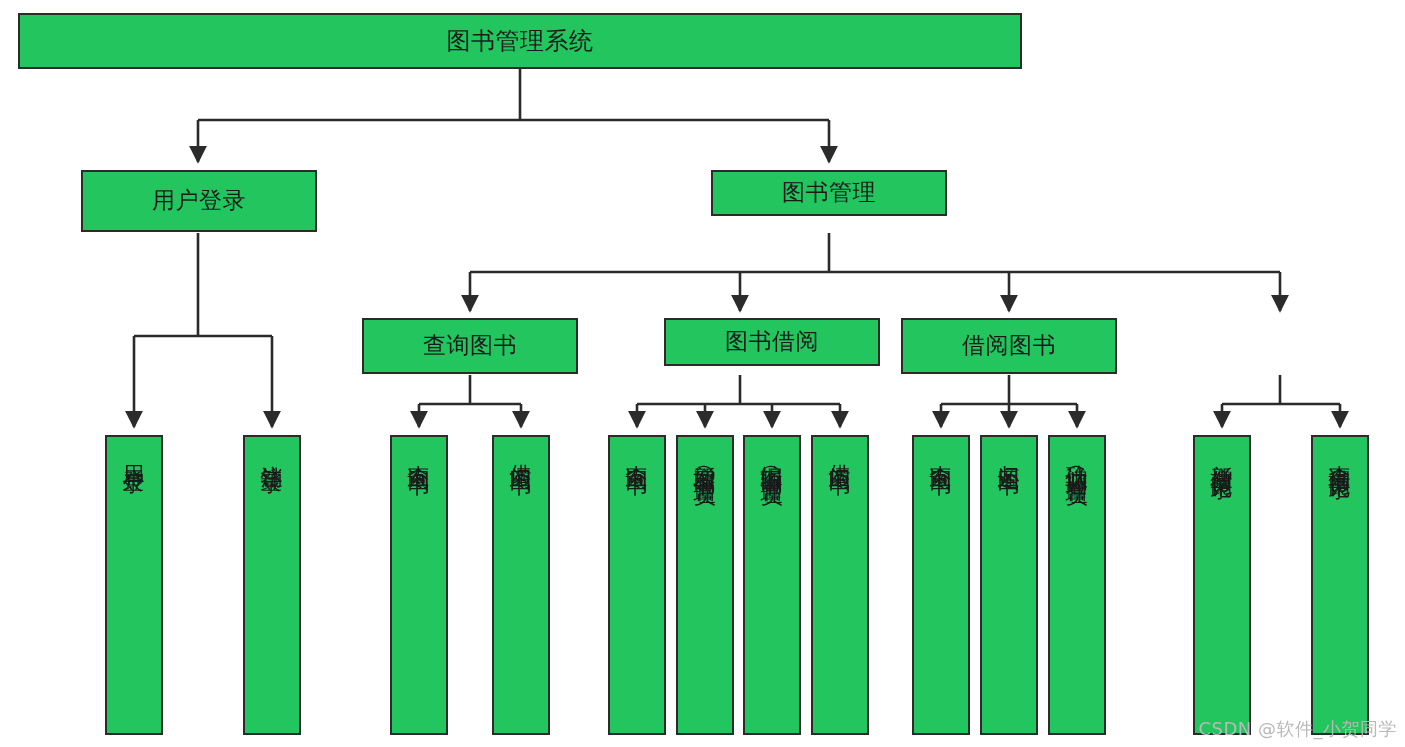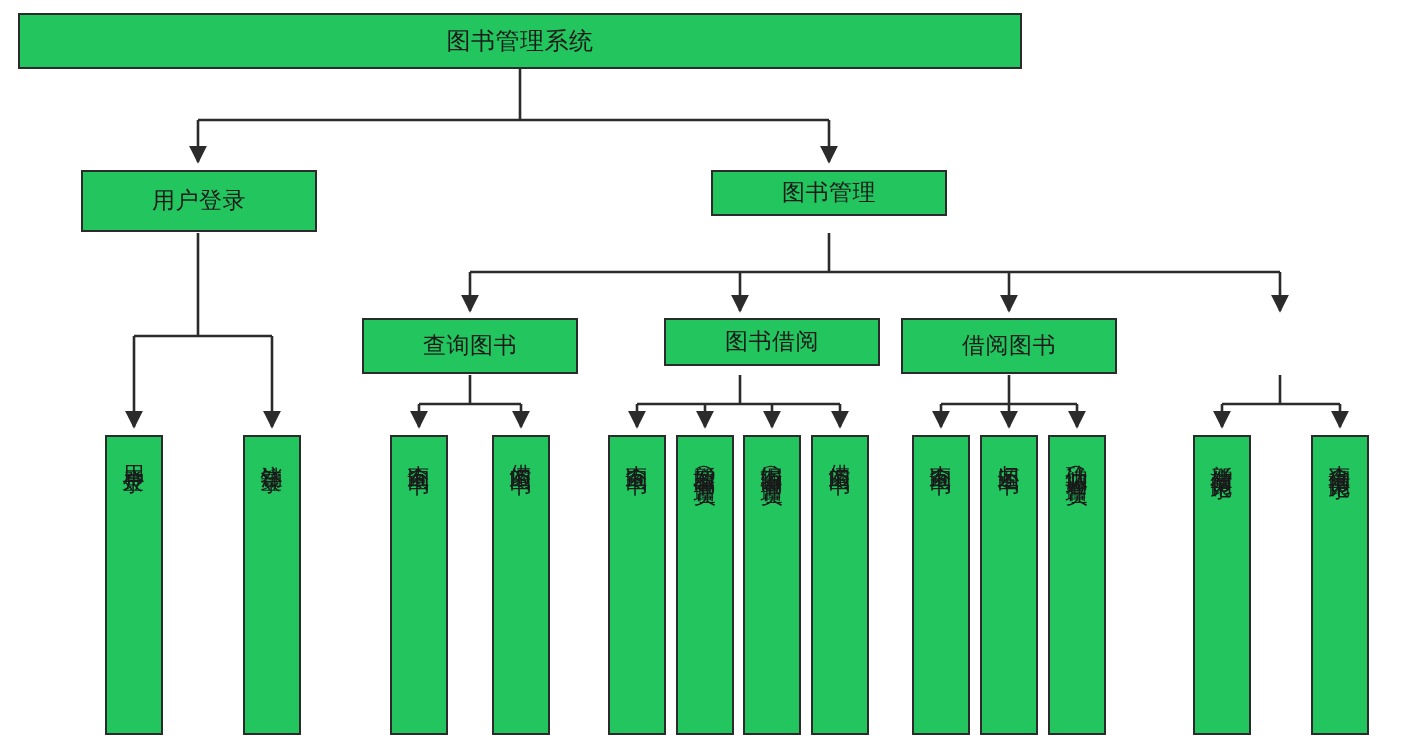--- a/index.html
+++ b/index.html
@@ -186,13 +186,14 @@
     <span class="node-label">确认归还（管理员）</span>
   </div>
 
   <div class="node vertical" style="left:1193px; top:435px; width:58px; height:300px;">
     <span class="node-label">新增借阅记录</span>
   </div>
   <div class="node vertical" style="left:1311px; top:435px; width:58px; height:300px;">
     <span class="node-label">查询借阅记录</span>
   </div>
 
+  <div class="watermark">CSDN @软件_小贺同学</div>
 </div>
 
 </body></html>

